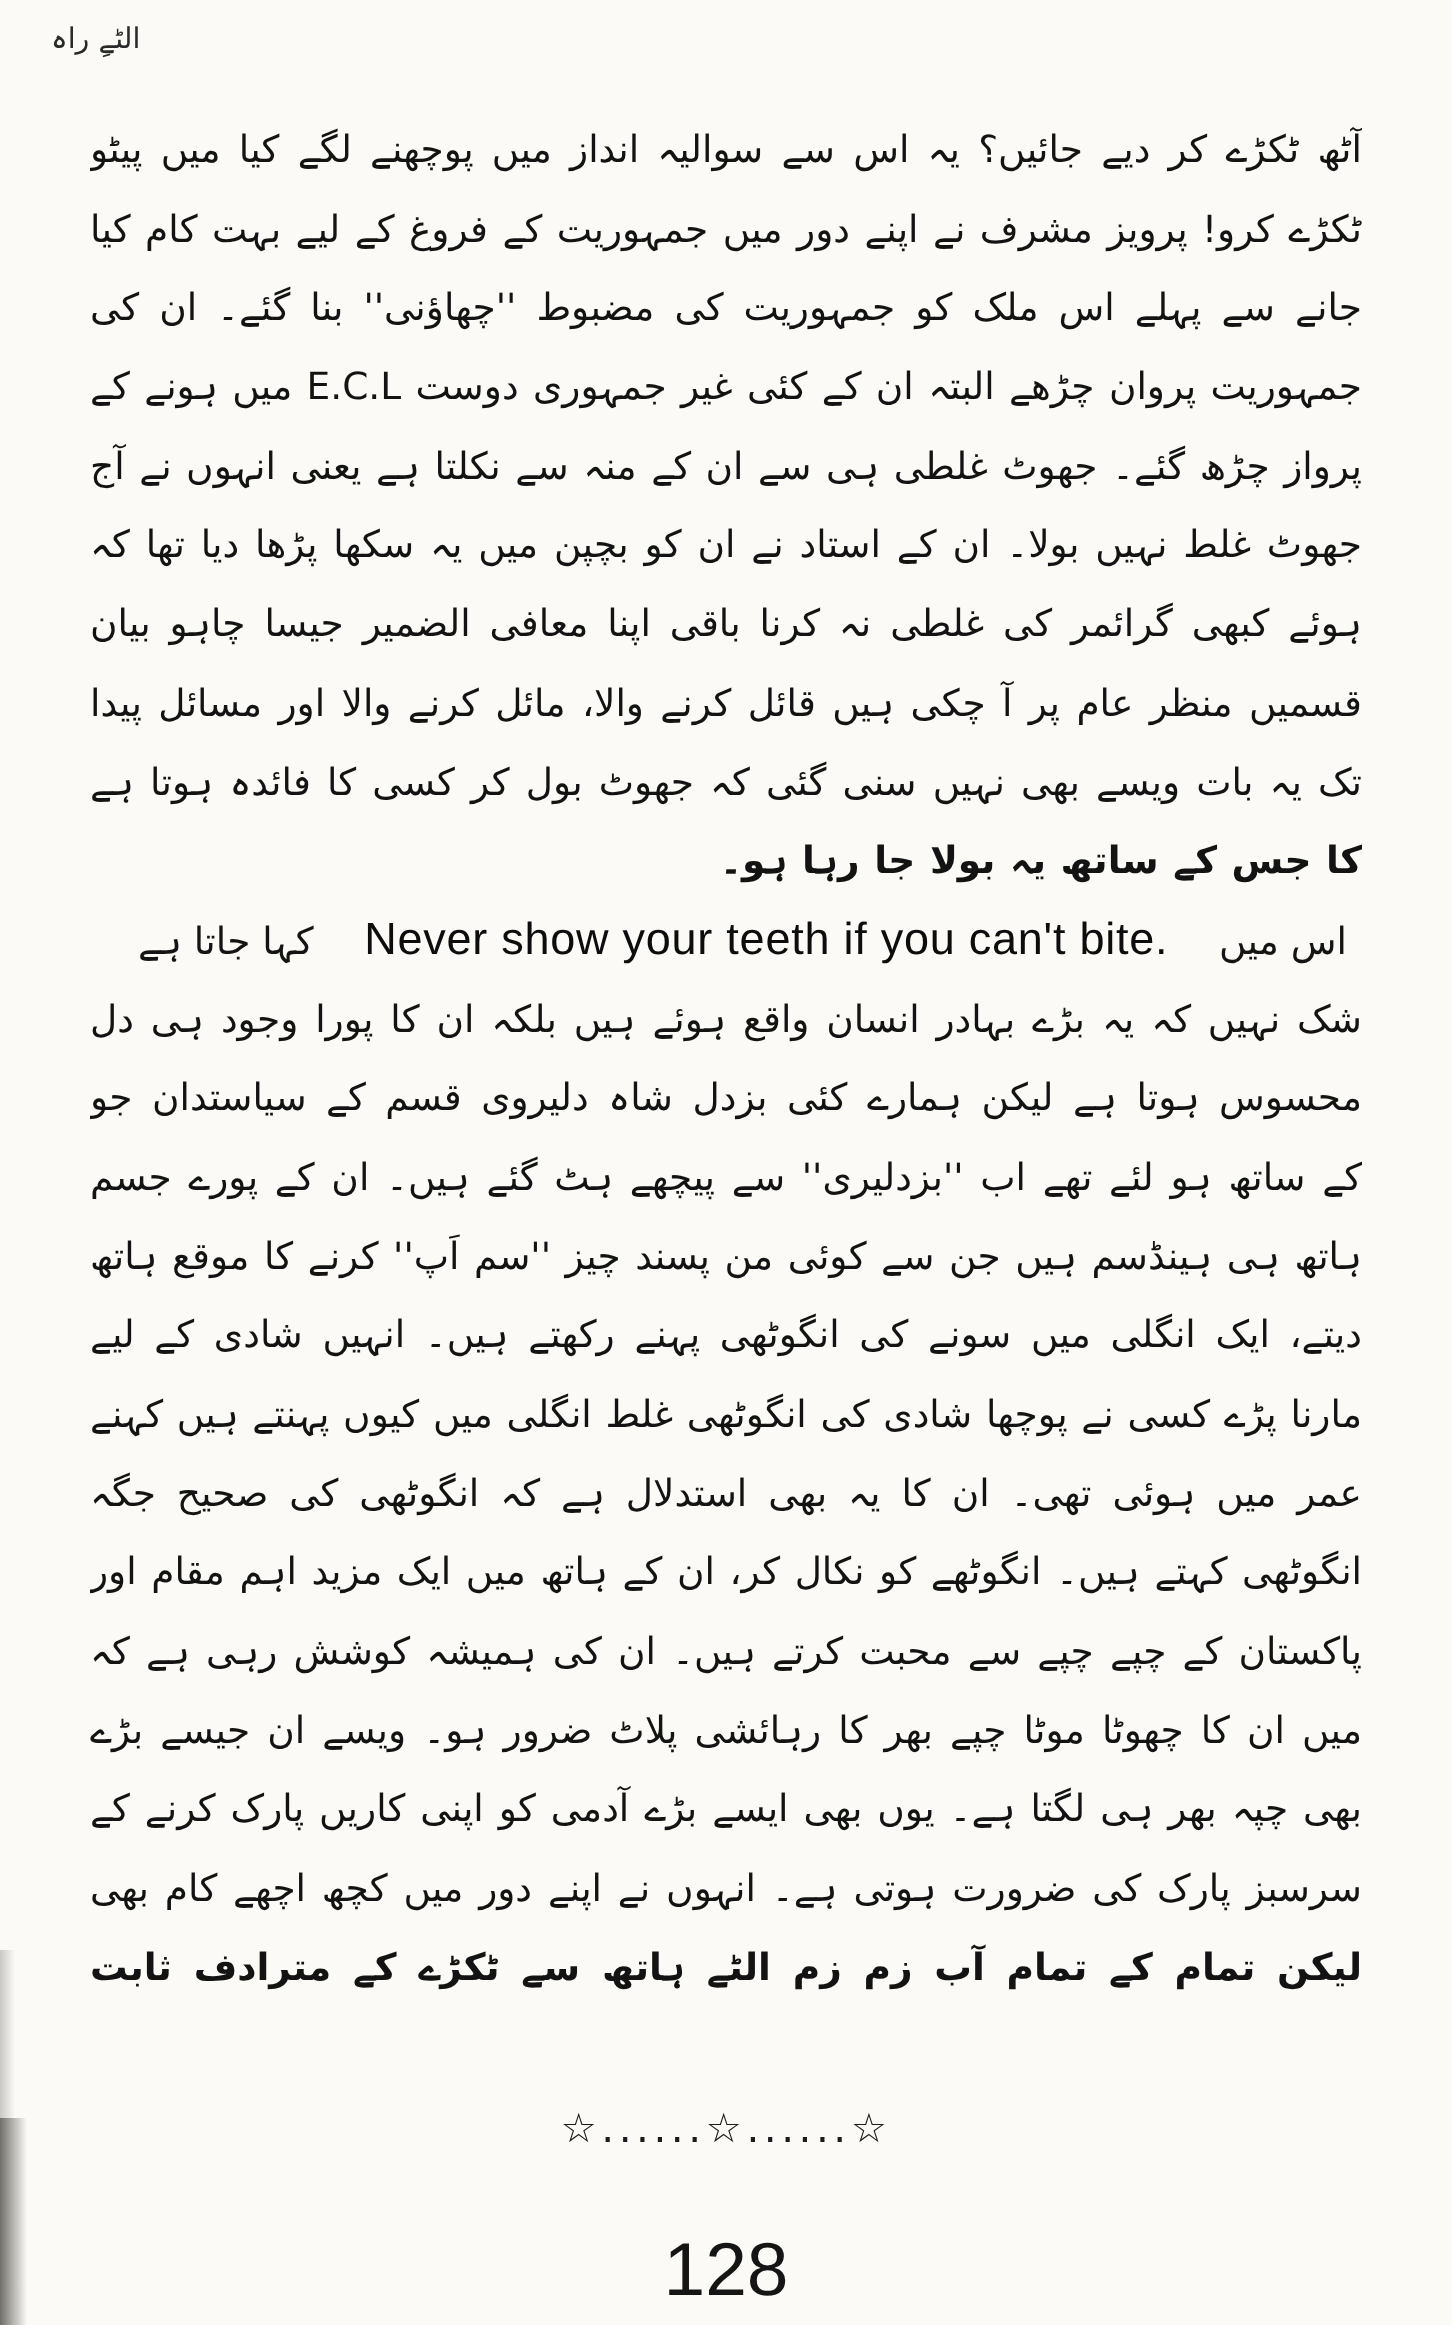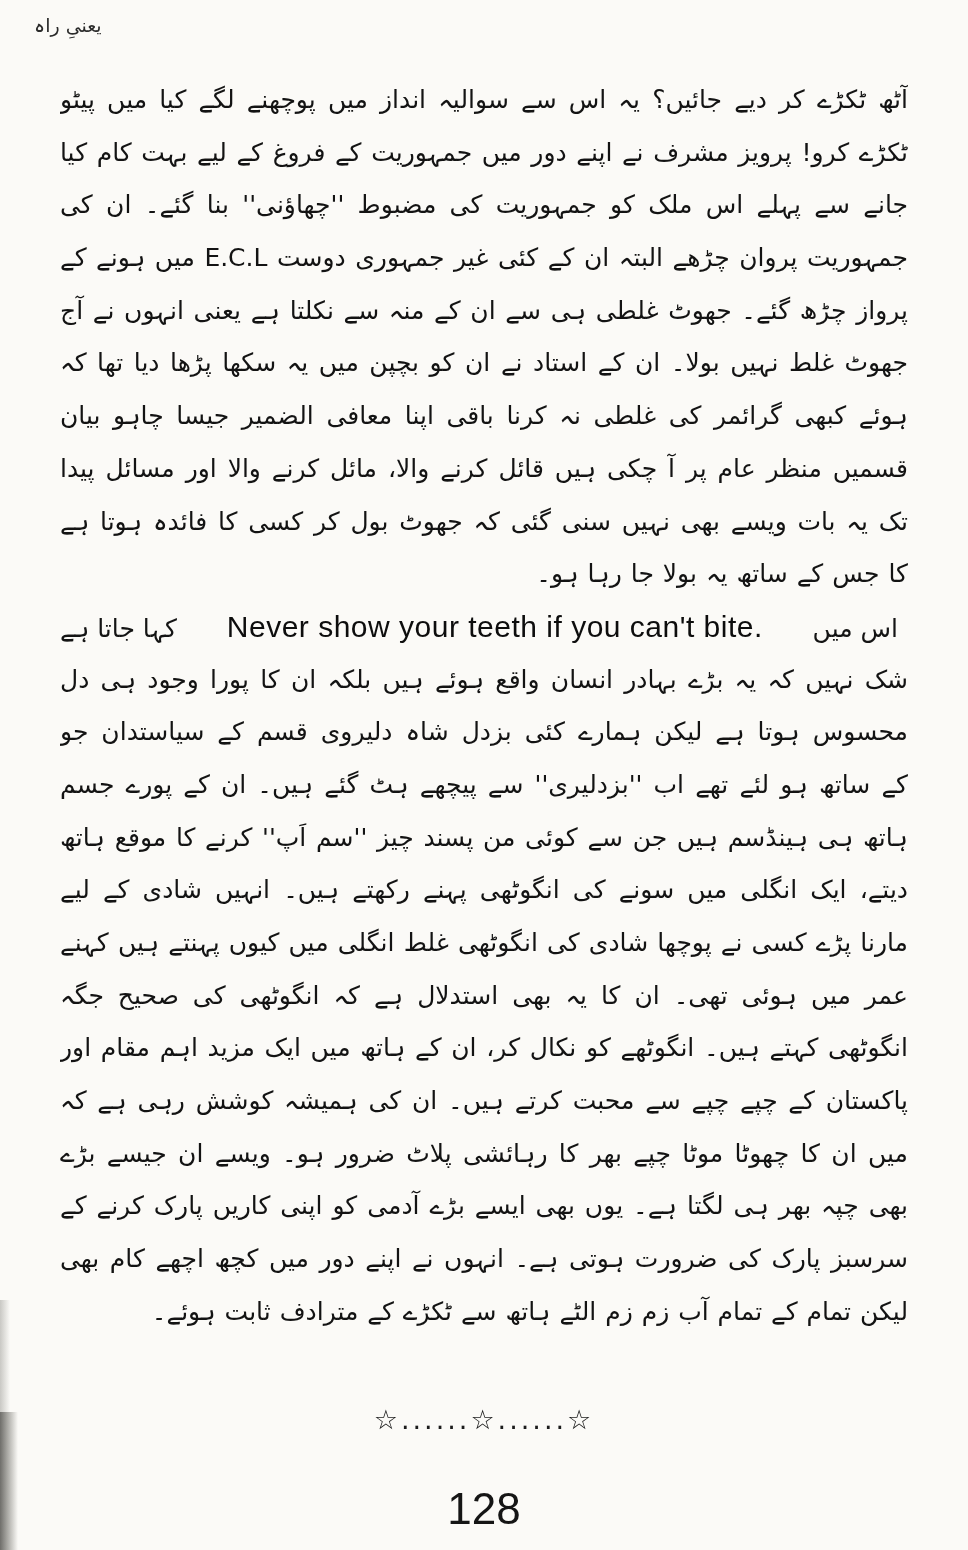--- a/index.html
+++ b/index.html
@@ -28,31 +28,33 @@
     line-height: 52.7px;
     height: 52.7px;
     overflow: hidden;
     text-align: justify;
     text-align-last: justify;
     word-spacing: 1px;
     color: #131313;
   }
   .line.para-end {
     text-align-last: right;
+    font-weight: bold;
   }
   
   .quote-line {
     height: 52.7px;
     line-height: 52.7px;
     display: flex;
     flex-direction: row-reverse;
     justify-content: space-between;
     align-items: baseline;
     overflow: hidden;
     padding-right: 10px;
+    margin-left: 32px;
   }
   .quote-line .urdu-seg { font-size: 25px; }
   .quote-line .english-seg {
     direction: ltr;
     font-family: Liberation Sans, sans-serif;
     font-size: 30px;
     letter-spacing: 0.5px;
     color: #0d0d0d;
   }
   
@@ -61,37 +63,37 @@
     text-align: center;
     font-size: 27px;
     letter-spacing: 3px;
     color: #1b1b1b;
   }
   
   .page-number {
     position: absolute; top: 1484px; left: 0; width: 100%;
     text-align: center;
     font-family: "Liberation Sans", sans-serif;
-    font-size: 44px;
+    font-size: 50px;
     color: #151515;
   }
   
   .gutter-shadow {
     position: absolute; left: 0; top: 1412px; width: 18px; height: 138px;
     background: linear-gradient(to right, #6f6e6a 0%, #a8a7a2 40%, rgba(250,250,247,0) 100%);
   }
   .gutter-shadow-faint {
     position: absolute; left: 0; top: 1300px; width: 10px; height: 112px;
     background: linear-gradient(to right, rgba(140,139,134,0.45), rgba(250,250,247,0));
   }
 </style>
 </head>
 <body>
 
-<div class="running-header">یعنیِ راہ</div>
+<div class="running-header">الٹےِ راہ</div>
 
 <div class="text-block">
   <div class="line">آٹھ ٹکڑے کر دیے جائیں؟ یہ اس سے سوالیہ انداز میں پوچھنے لگے کیا میں پیٹو ہوں؟ بس چار</div>
   <div class="line">ٹکڑے کرو! پرویز مشرف نے اپنے دور میں جمہوریت کے فروغ کے لیے بہت کام کیا بلکہ</div>
   <div class="line">جانے سے پہلے اس ملک کو جمہوریت کی مضبوط ''چھاؤنی'' بنا گئے۔ ان کی پوری کوشش تھی کہ</div>
   <div class="line">جمہوریت پروان چڑھے البتہ ان کے کئی غیر جمہوری دوست E.C.L میں ہونے کے باوجود</div>
   <div class="line">پرواز چڑھ گئے۔ جھوٹ غلطی ہی سے ان کے منہ سے نکلتا ہے یعنی انہوں نے آج تک کبھی لفظ</div>
   <div class="line">جھوٹ غلط نہیں بولا۔ ان کے استاد نے ان کو بچپن میں یہ سکھا پڑھا دیا تھا کہ جھوٹ لکھتے یا بولتے</div>
   <div class="line">ہوئے کبھی گرائمر کی غلطی نہ کرنا باقی اپنا معافی الضمیر جیسا چاہو بیان کرنا۔ ویسے جھوٹ کی تین</div>
   <div class="line">قسمیں منظر عام پر آ چکی ہیں قائل کرنے والا، مائل کرنے والا اور مسائل پیدا کرنے والا۔ آج</div>

